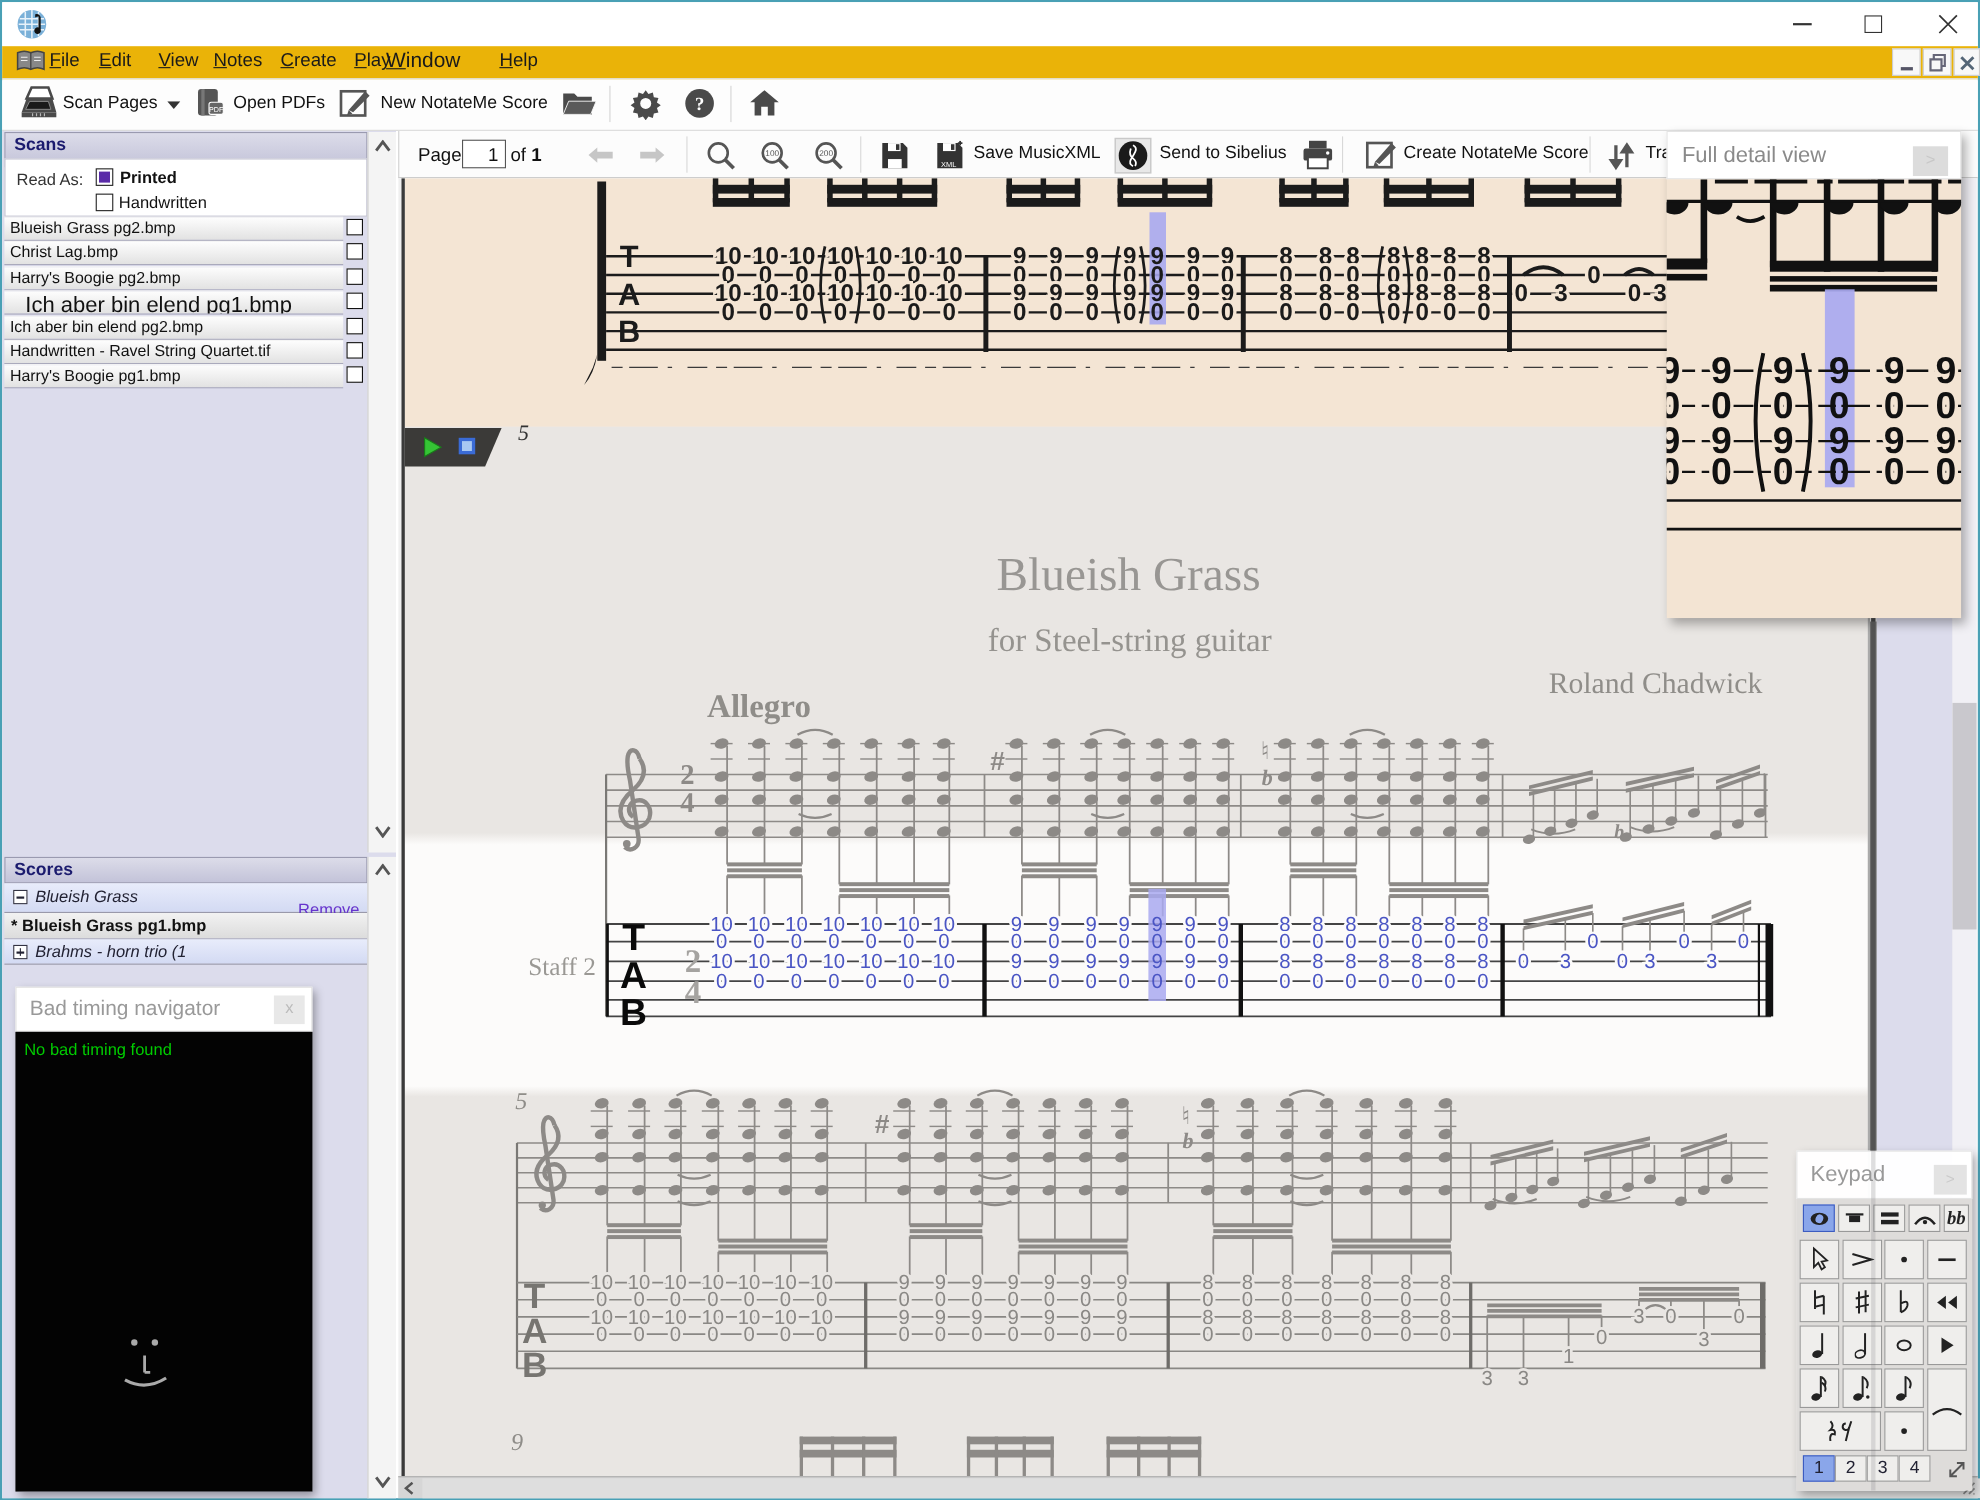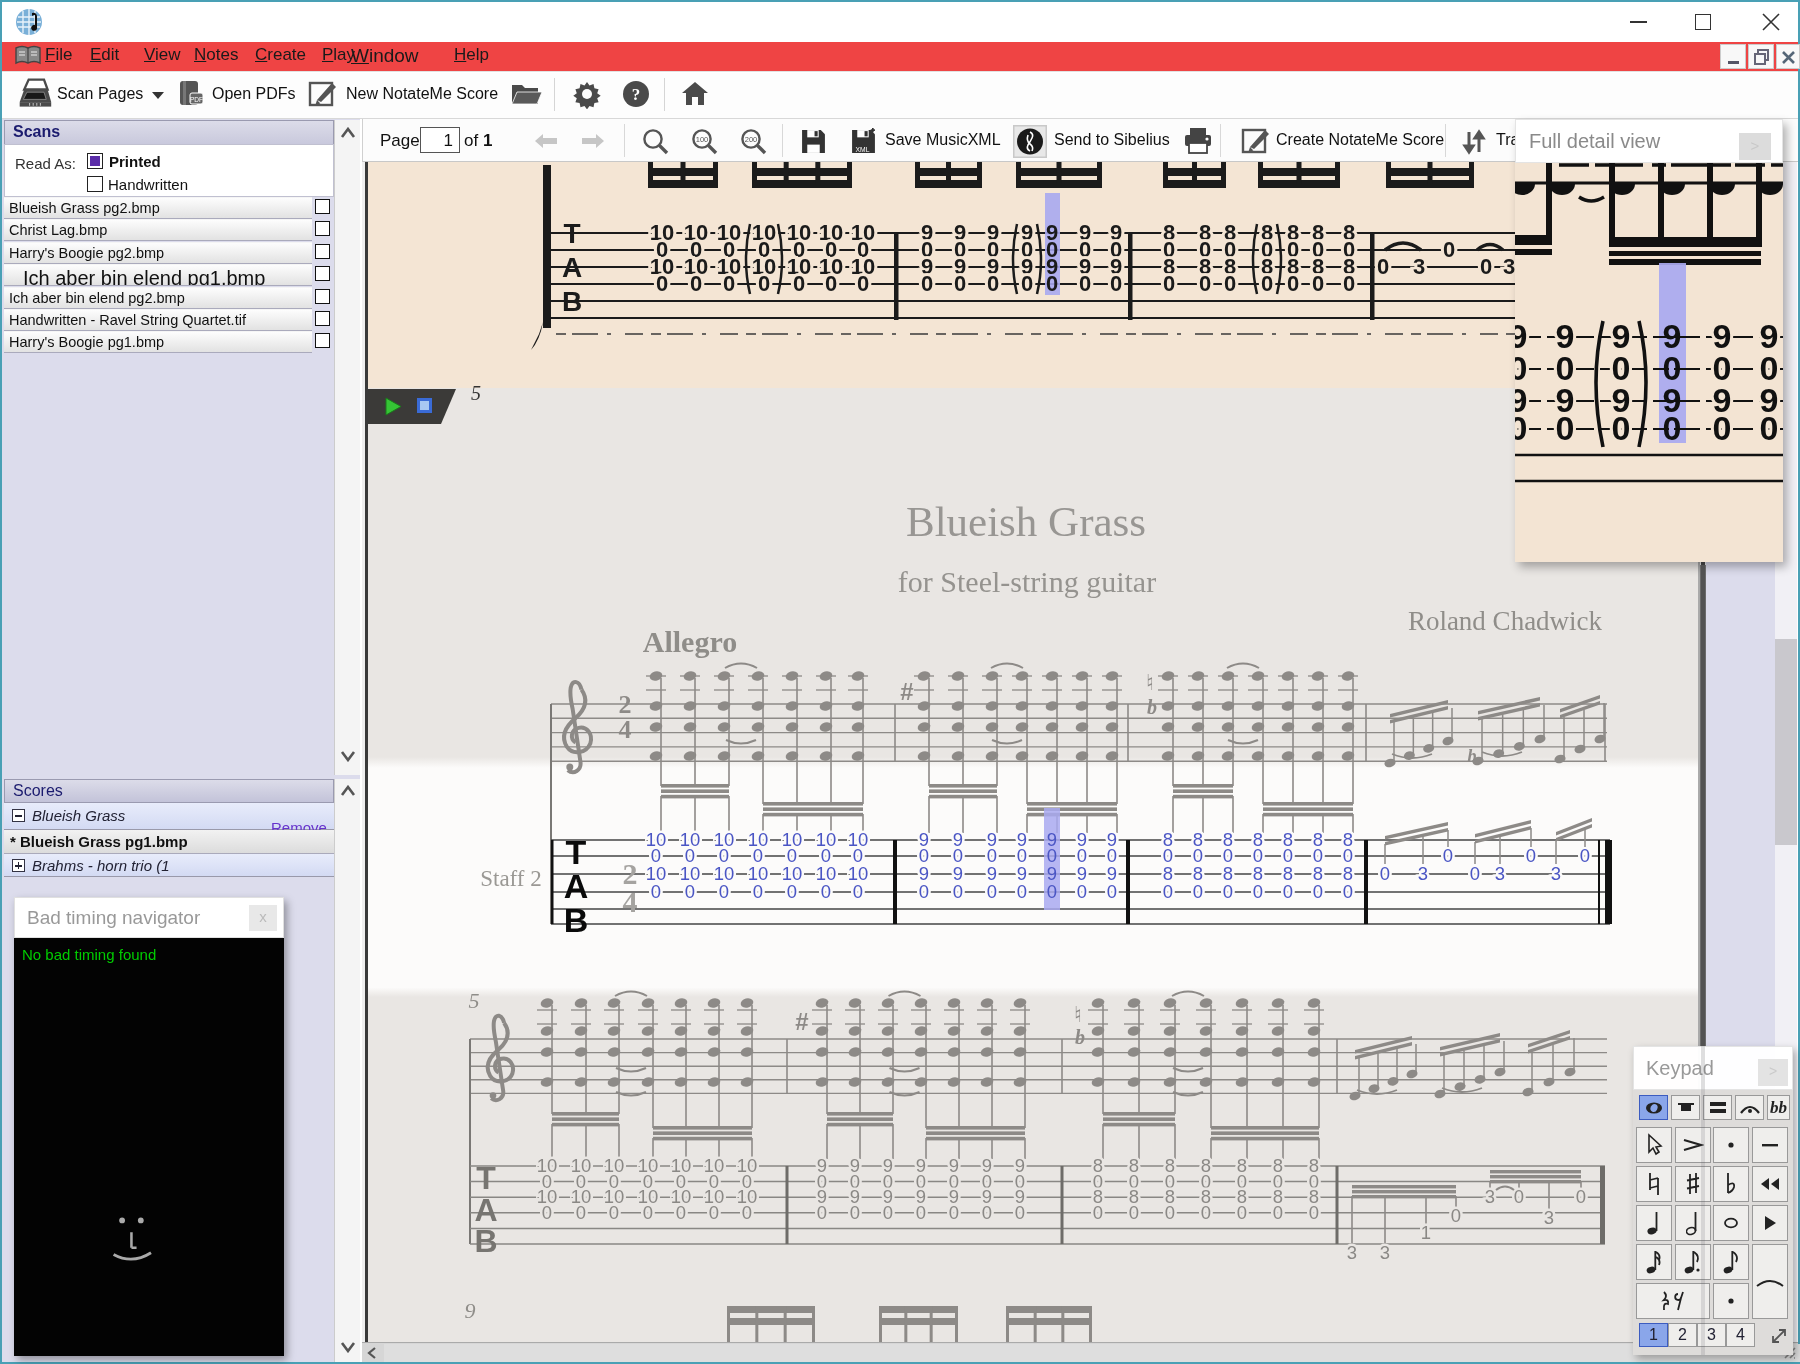--- a/index.html
+++ b/index.html
@@ -15,21 +15,21 @@
 <circle cx="15" cy="15" r="13" fill="#7ab0d8"></circle>
 <path d="M4,10 H26 M3,15 H27 M4,20 H26 M9,4 V26 M15,2 V28 M21,4 V26" stroke="#e8f2fa" stroke-width="1.4" fill="none"></path>
 <path d="M18,6 Q22,5 23,9 L23,20 a3,3 0 1 1 -2,-2 L21,8 Q19,8 18,9 Z" fill="#111"></path>
 </svg>
 <div class="abs" style="left:1628px;top:19px;width:17px;height:2.4px;background:#333"></div>
 <div class="abs" style="left:1693px;top:12px;width:16px;height:16px;border:1.6px solid #333"></div>
 <svg class="abs" style="left:1760px;top:11px" width="18" height="18">
       <path d="M1,1 L17,17 M17,1 L1,17" stroke="#333" stroke-width="1.6"></path>
     </svg>
 </div>
-<div class="abs" style="left:2px;top:42px;width:1796px;height:30px;background:#ef4444;border-bottom:1px solid #e2e2e2">
+<div class="abs" style="left:2px;top:42px;width:1796px;height:30px;background:#eab308;border-bottom:1px solid #e2e2e2">
     <svg class="abs" style="left:12px;top:2px" width="28" height="24" viewBox="0 0 28 24">
 <path d="M2,4 Q8,1 14,4 Q20,1 26,4 V19 Q20,16 14,19 Q8,16 2,19 Z" fill="#888" stroke="#444" stroke-width="1.4"></path>
 <path d="M14,4 V19" stroke="#444" stroke-width="1.2"></path>
 <path d="M5,8 H11 M5,11 H11 M17,8 H23 M17,11 H23" stroke="#eee" stroke-width="1"></path>
 </svg>
     <div class="abs" style="left:43px;top:3px;font-size:17px;color:#1a1a1a"><span style="text-decoration:underline">F</span>ile</div>
     <div class="abs" style="left:88px;top:3px;font-size:17px;color:#1a1a1a"><span style="text-decoration:underline">E</span>dit</div>
     <div class="abs" style="left:142px;top:3px;font-size:17px;color:#1a1a1a"><span style="text-decoration:underline">V</span>iew</div>
     <div class="abs" style="left:192px;top:3px;font-size:17px;color:#1a1a1a"><span style="text-decoration:underline">N</span>otes</div>
     <div class="abs" style="left:253px;top:3px;font-size:17px;color:#1a1a1a"><span style="text-decoration:underline">C</span>reate</div>
@@ -117,21 +117,21 @@
     <div class="abs" style="left:2px;top:212px;width:308px;height:22px;background:linear-gradient(#fdfdfd,#e2e2e2);border-bottom:1px solid #aaaabc;border-top:1px solid #f5f5f5;font-size:14.5px;color:#111;padding:2px 0 0 5px;white-space:nowrap;overflow:hidden">Harry's Boogie pg1.bmp</div>
     <div class="abs" style="left:313px;top:214px;width:15px;height:15px;border:1.8px solid #111;background:#fff"></div>
     <div class="abs" style="left:332px;top:1px;width:26px;height:655px;background:#f4f4f4;border-left:1px solid #ccc">
       <svg class="abs" style="left:5px;top:7px" width="16" height="12">
         <path d="M2,10 L8,2 L14,10" stroke="#555" stroke-width="2.6" fill="none"></path>
       </svg>
       <svg class="abs" style="left:5px;top:630px" width="16" height="12">
         <path d="M2,2 L8,10 L14,2" stroke="#555" stroke-width="2.6" fill="none"></path>
       </svg>
     </div>
-    <div class="abs" style="left:2px;top:660px;width:330px;height:24px;background:linear-gradient(#dcdce9,#c3c3d9);border:1px solid #9a9ab0;color:#1b1b6e;font-weight:normal;font-size:16px;padding:2px 0 0 8px">Scores</div>
+    <div class="abs" style="left:2px;top:660px;width:330px;height:24px;background:linear-gradient(#dcdce9,#c3c3d9);border:1px solid #9a9ab0;color:#1b1b6e;font-weight:bold;font-size:16px;padding:2px 0 0 8px">Scores</div>
     <div class="abs" style="left:2px;top:684px;width:330px;height:27px;background:linear-gradient(#e8ecfb,#d3daf3);border-bottom:1px solid #99a">
       <div class="abs" style="left:8px;top:6px;width:13px;height:13px;border:1.4px solid #334;background:#fff">
         <div class="abs" style="left:2px;top:5px;width:7px;height:1.8px;background:#223"></div>
       </div>
       <div class="abs" style="left:28px;top:4px;font-size:15px;color:#223;font-style:italic">Blueish Grass</div>
       <div class="abs" style="left:267px;top:16px;font-size:15px;color:#6633cc">Remove</div>
     </div>
     <div class="abs" style="left:2px;top:711px;width:330px;height:24px;background:linear-gradient(#f2f2f2,#dcdcdc);border-bottom:1px solid #aab;font-size:15px;color:#111;font-weight:bold;padding:3px 0 0 6px">* Blueish Grass pg1.bmp</div>
     <div class="abs" style="left:2px;top:735px;width:330px;height:23px;background:linear-gradient(#e8ecfb,#d3daf3);border-bottom:1px solid #99a">
       <div class="abs" style="left:8px;top:5px;width:13px;height:13px;border:1.4px solid #334;background:#fff">

